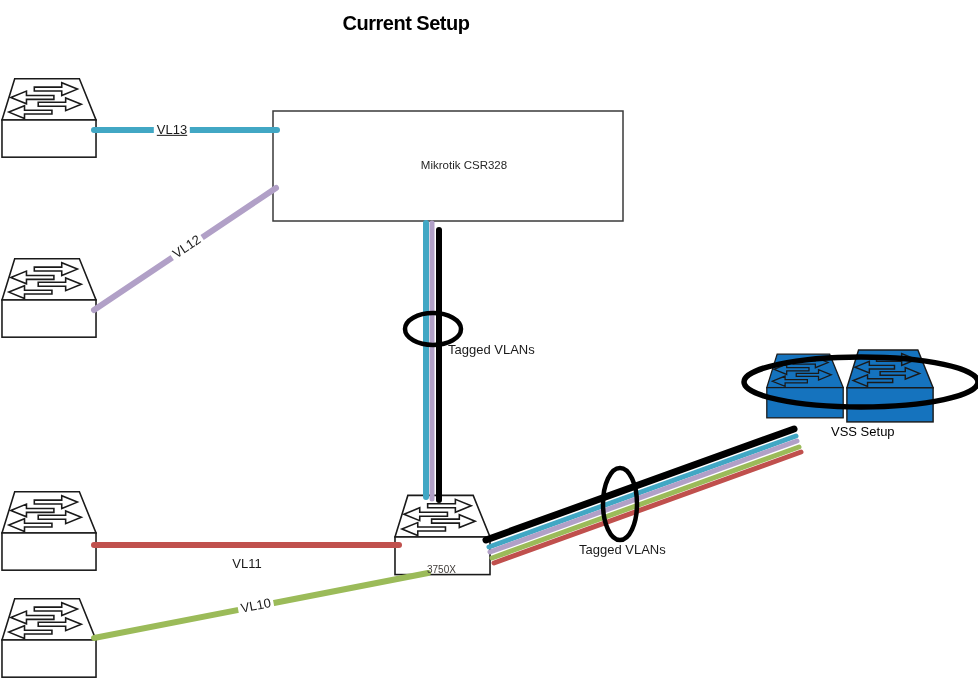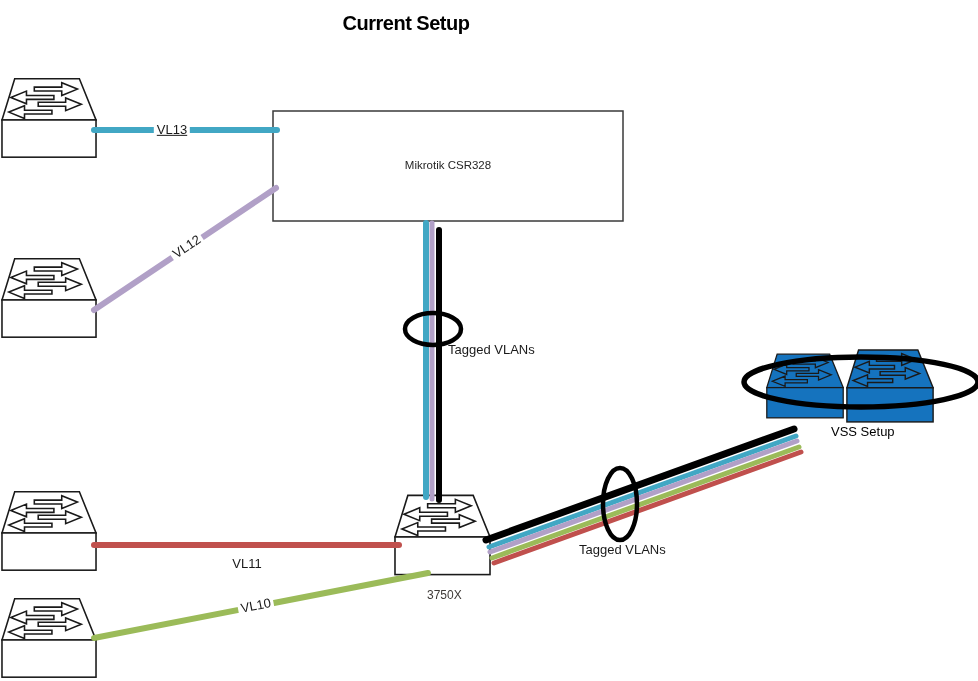--- a/index.html
+++ b/index.html
@@ -20,25 +20,25 @@
   }
   .lbl-center{transform:translate(-50%,-50%);}
   .lbl-bg{background:#fff;padding:0 3px;}
   #diagram-title{
     position:absolute;left:276px;top:12px;width:260px;
     text-align:center;font-size:20px;font-weight:bold;color:#000;
     letter-spacing:-0.5px;
   }
   #router-label{
     position:absolute;left:273px;top:159px;width:350px;
-    text-align:center;font-size:11.5px;color:#262626;
+    text-align:center;font-size:11.5px;color:#262626;padding-left:16px;
   }
   #dist-switch-label{
-    position:absolute;left:427px;top:588px;
-    font-size:12px;color:#3f3b38;
+    position:absolute;left:427px;top:564px;
+    font-size:10px;color:#3f3b38;
   }
   #vss-core-label{
     position:absolute;left:831px;top:424px;
     font-size:13px;color:#000;
   }
   .rot-vl12{transform:translate(-50%,-50%) rotate(-34deg);}
   .rot-vl10{transform:translate(-50%,-50%) rotate(-11deg);}
   
   .st-teal{stroke:var(--c-teal,#41a7c4);}
   .st-purple{stroke:var(--c-purple,#b1a0c7);}

